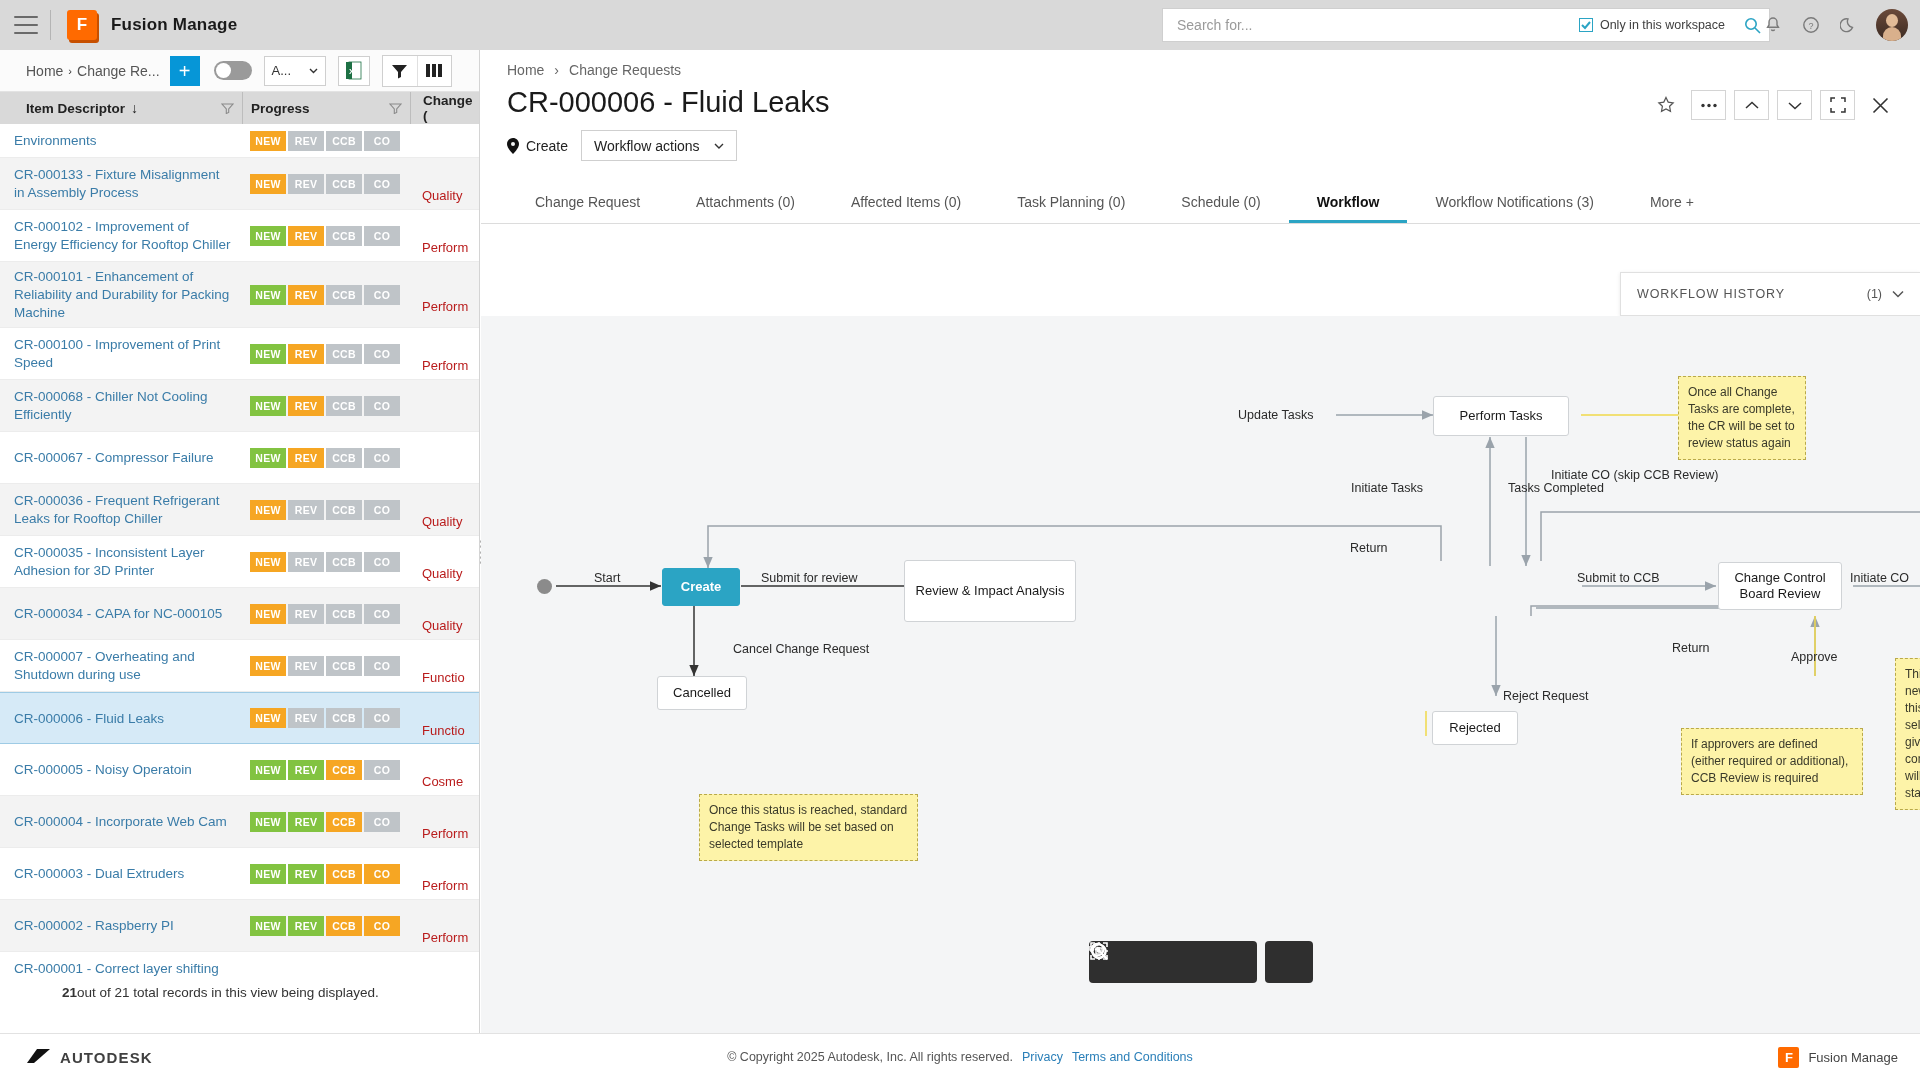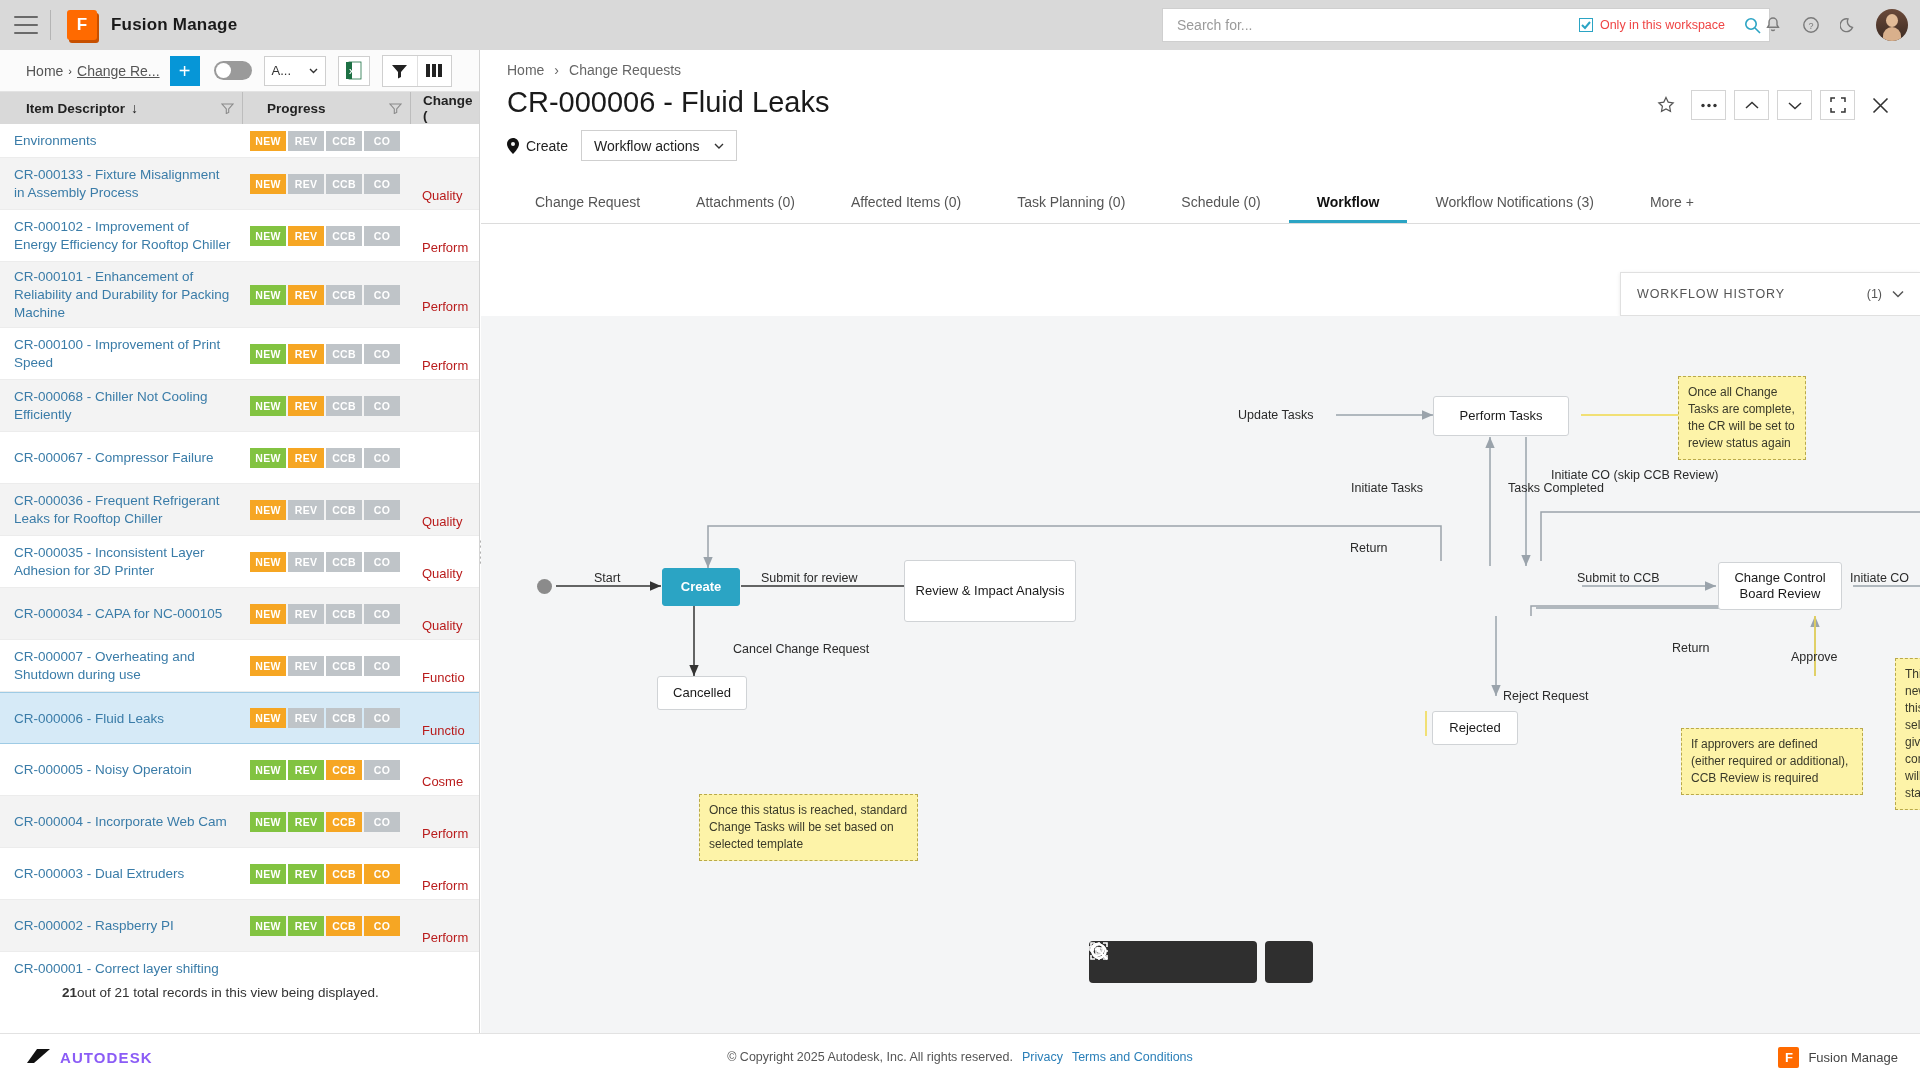--- a/index.html
+++ b/index.html
@@ -27,21 +27,21 @@
 
   .search-wrap { position: absolute; left: 1162px; top: 8px; width: 608px; height: 34px;
     background: #fff; border: 1px solid #cfcfcf; display: flex; align-items: center; }
   .search-input { flex: 1; border: 0; outline: none; font-size: 14px; color: #333;
     padding-left: 14px; font-family: "Liberation Sans", sans-serif; background: transparent; }
   .search-input::placeholder { color: #9a9a9a; }
   .ws-check { display: flex; align-items: center; gap: 7px; padding-right: 10px; cursor: pointer; }
   .cb { width: 14px; height: 14px; border: 1px solid #2ba4c4; background: #fff;
     display: flex; align-items: center; justify-content: center; }
   .cb svg { display: block; }
-  .ws-label { font-size: 12.5px; color: #ef4444; white-space: nowrap; }
+  .ws-label { font-size: 12.5px; color: #404040; white-space: nowrap; }
   .search-btn { width: 34px; display: flex; align-items: center; justify-content: center; cursor: pointer; }
 
   .top-actions { position: absolute; right: 12px; top: 0; height: 50px;
     display: flex; align-items: center; gap: 16px; }
   .ti { width: 22px; height: 22px; display: flex; align-items: center; justify-content: center;
     cursor: pointer; position: relative; }
   .avatar { width: 32px; height: 32px; border-radius: 50%; overflow: hidden;
     background: linear-gradient(#6b4a3a,#3b2a22); position: relative; cursor: pointer; }
   .avatar::after { content:''; position:absolute; left:7px; top:18px; width:18px; height:16px;
     border-radius: 9px 9px 0 0; background:#d9b08c; }
@@ -50,41 +50,41 @@
 
   
   .leftpanel { position: absolute; left: 0; top: 50px; width: 480px; height: 983px;
     background: #ffffff; border-right: 1px solid #d4d4d4; }
   .lp-toolbar { height: 42px; background: #fbfbfb; display: flex; align-items: center;
     padding: 0 8px; border-bottom: 1px solid #e3e3e3; }
   .crumbs { font-size: 14px; color: #555; white-space: nowrap; display: flex; align-items: center; gap: 5px;
     margin-left: 18px; margin-right: 10px; }
   .crumbs .home { color: #555; cursor: pointer; }
   .crumbs .sep { color: #333; font-size: 11px; }
-  .crumbs .cur { color: #555; cursor: pointer; text-decoration: underline; }
+  .crumbs .cur { color: #555; cursor: pointer; }
   .plus-btn { width: 30px; height: 30px; background: #0696d7; color: #fff; border: 0;
     font-size: 20px; line-height: 1; cursor: pointer; display: flex; align-items: center; justify-content: center; }
   .toggle { width: 38px; height: 19px; background: #9a9a9a; border-radius: 10px;
     margin-left: 14px; position: relative; cursor: pointer; }
   .toggle::after { content: ''; position: absolute; left: 2px; top: 2px; width: 15px; height: 15px;
     background: #fff; border-radius: 50%; }
   .sel-box { margin-left: 12px; width: 62px; height: 30px; background: #fff; border: 1px solid #cfcfcf;
     display: flex; align-items: center; justify-content: space-between; padding: 0 7px;
     font-size: 13px; color: #333; cursor: pointer; }
   .xls-btn { margin-left: 12px; width: 32px; height: 30px; border: 1px solid #cfcfcf; background: #fff;
     display: flex; align-items: center; justify-content: center; cursor: pointer; }
   .tb-group { margin-left: 12px; display: flex; border: 1px solid #cfcfcf; background: #fff; }
   .tb-group > div { width: 34px; height: 30px; display: flex; align-items: center; justify-content: center; cursor: pointer; }
   .tb-group > div + div { border-left: 1px solid #e0e0e0; }
 
   .lp-head { height: 32px; background: #d9d9d9; display: flex; align-items: center;
     font-size: 13.5px; font-weight: bold; color: #222; }
   .lp-head .col { display: flex; align-items: center; height: 100%; }
   .col-desc { width: 242px; padding-left: 26px; justify-content: space-between; padding-right: 8px; }
-  .col-prog { width: 168px; padding-left: 24px; justify-content: space-between; padding-right: 8px;
+  .col-prog { width: 168px; padding-left: 8px; justify-content: space-between; padding-right: 8px;
     border-left: 1px solid #bdbdbd; }
   .col-chg { flex: 1; padding-left: 12px; border-left: 1px solid #bdbdbd; }
   .sortarrow { font-weight: normal; font-size: 14px; margin-left: 6px; }
 
   .lp-list { position: absolute; top: 74px; bottom: 56px; left: 0; right: 0; overflow: hidden; }
   .row { display: flex; align-items: center; min-height: 52px; border-bottom: 1px solid #ececec;
     background: #fff; }
   .row.alt { background: #f3f3f3; }
   .row.sel { background: #d6eaf7; border-top: 1px solid #9ecbe5; border-bottom: 1px solid #9ecbe5; }
   .c-desc { width: 242px; padding: 6px 10px 6px 14px; font-size: 13.5px; color: #3a7ca8;
@@ -150,21 +150,21 @@
     display: flex; align-items: center; gap: 8px; }
   .zb { background: #2f2f2f; border-radius: 4px; height: 42px; display: flex; align-items: center; }
   .zb > div { width: 42px; height: 42px; display: flex; align-items: center; justify-content: center; cursor: pointer; }
   .zb2 { background: #2f2f2f; border-radius: 4px; width: 48px; height: 42px;
     display: flex; align-items: center; justify-content: center; cursor: pointer; }
 
   
   .footer { position: absolute; left: 0; bottom: 0; width: 1920px; height: 47px;
     background: #fff; border-top: 1px solid #e2e2e2; display: flex; align-items: center; }
   .adsk { display: flex; align-items: center; gap: 8px; margin-left: 26px; }
-  .adsk-word { font-size: 15px; font-weight: bold; letter-spacing: 1.1px; color: #8b5cf6; }
+  .adsk-word { font-size: 15px; font-weight: bold; letter-spacing: 1.1px; color: #404040; }
   .copy { position: absolute; left: 50%; transform: translateX(-50%); font-size: 12.5px; color: #555;
     display: flex; gap: 9px; align-items: center; }
   .copy a { color: #2a7fb8; text-decoration: none; cursor: pointer; }
   .foot-right { position: absolute; right: 22px; display: flex; align-items: center; gap: 9px; }
   .foot-logo { width: 21px; height: 21px; background: #ff6a00; border-radius: 2px; color: #fff;
     font-size: 13px; font-weight: bold; display: flex; align-items: center; justify-content: center; }
   .foot-name { font-size: 13px; color: #444; }
 </style>
 </head>
 <body>

